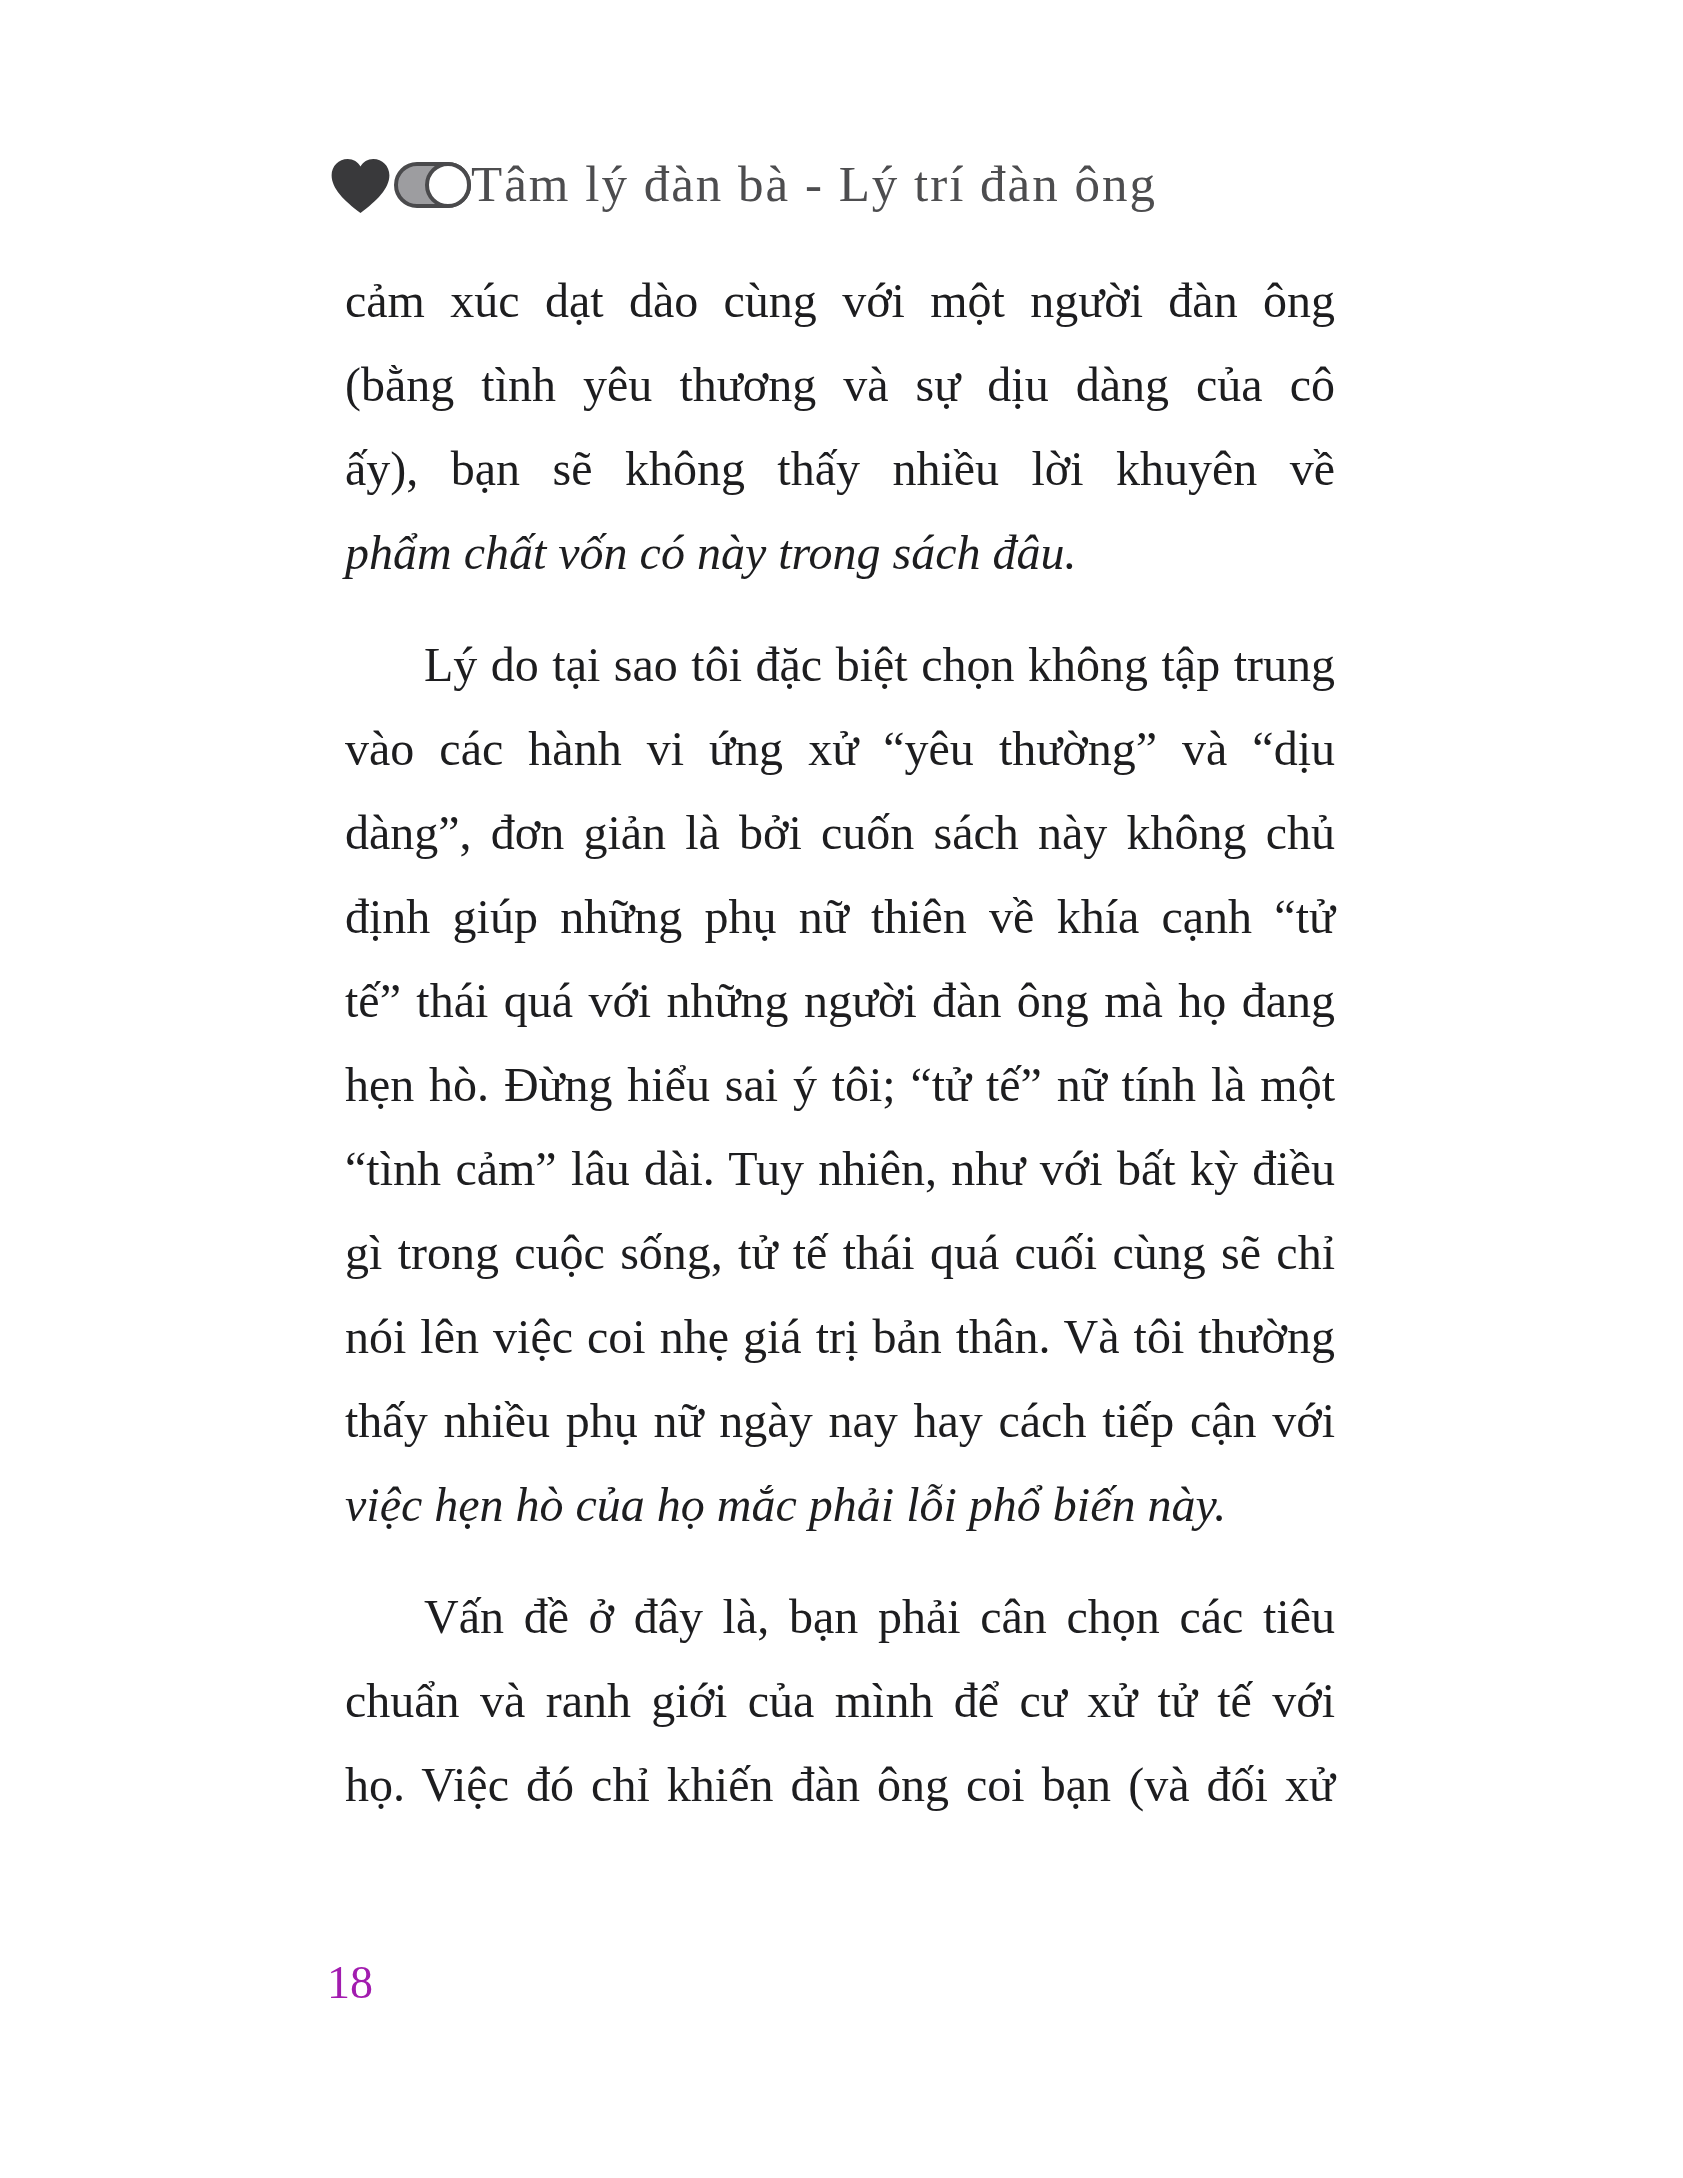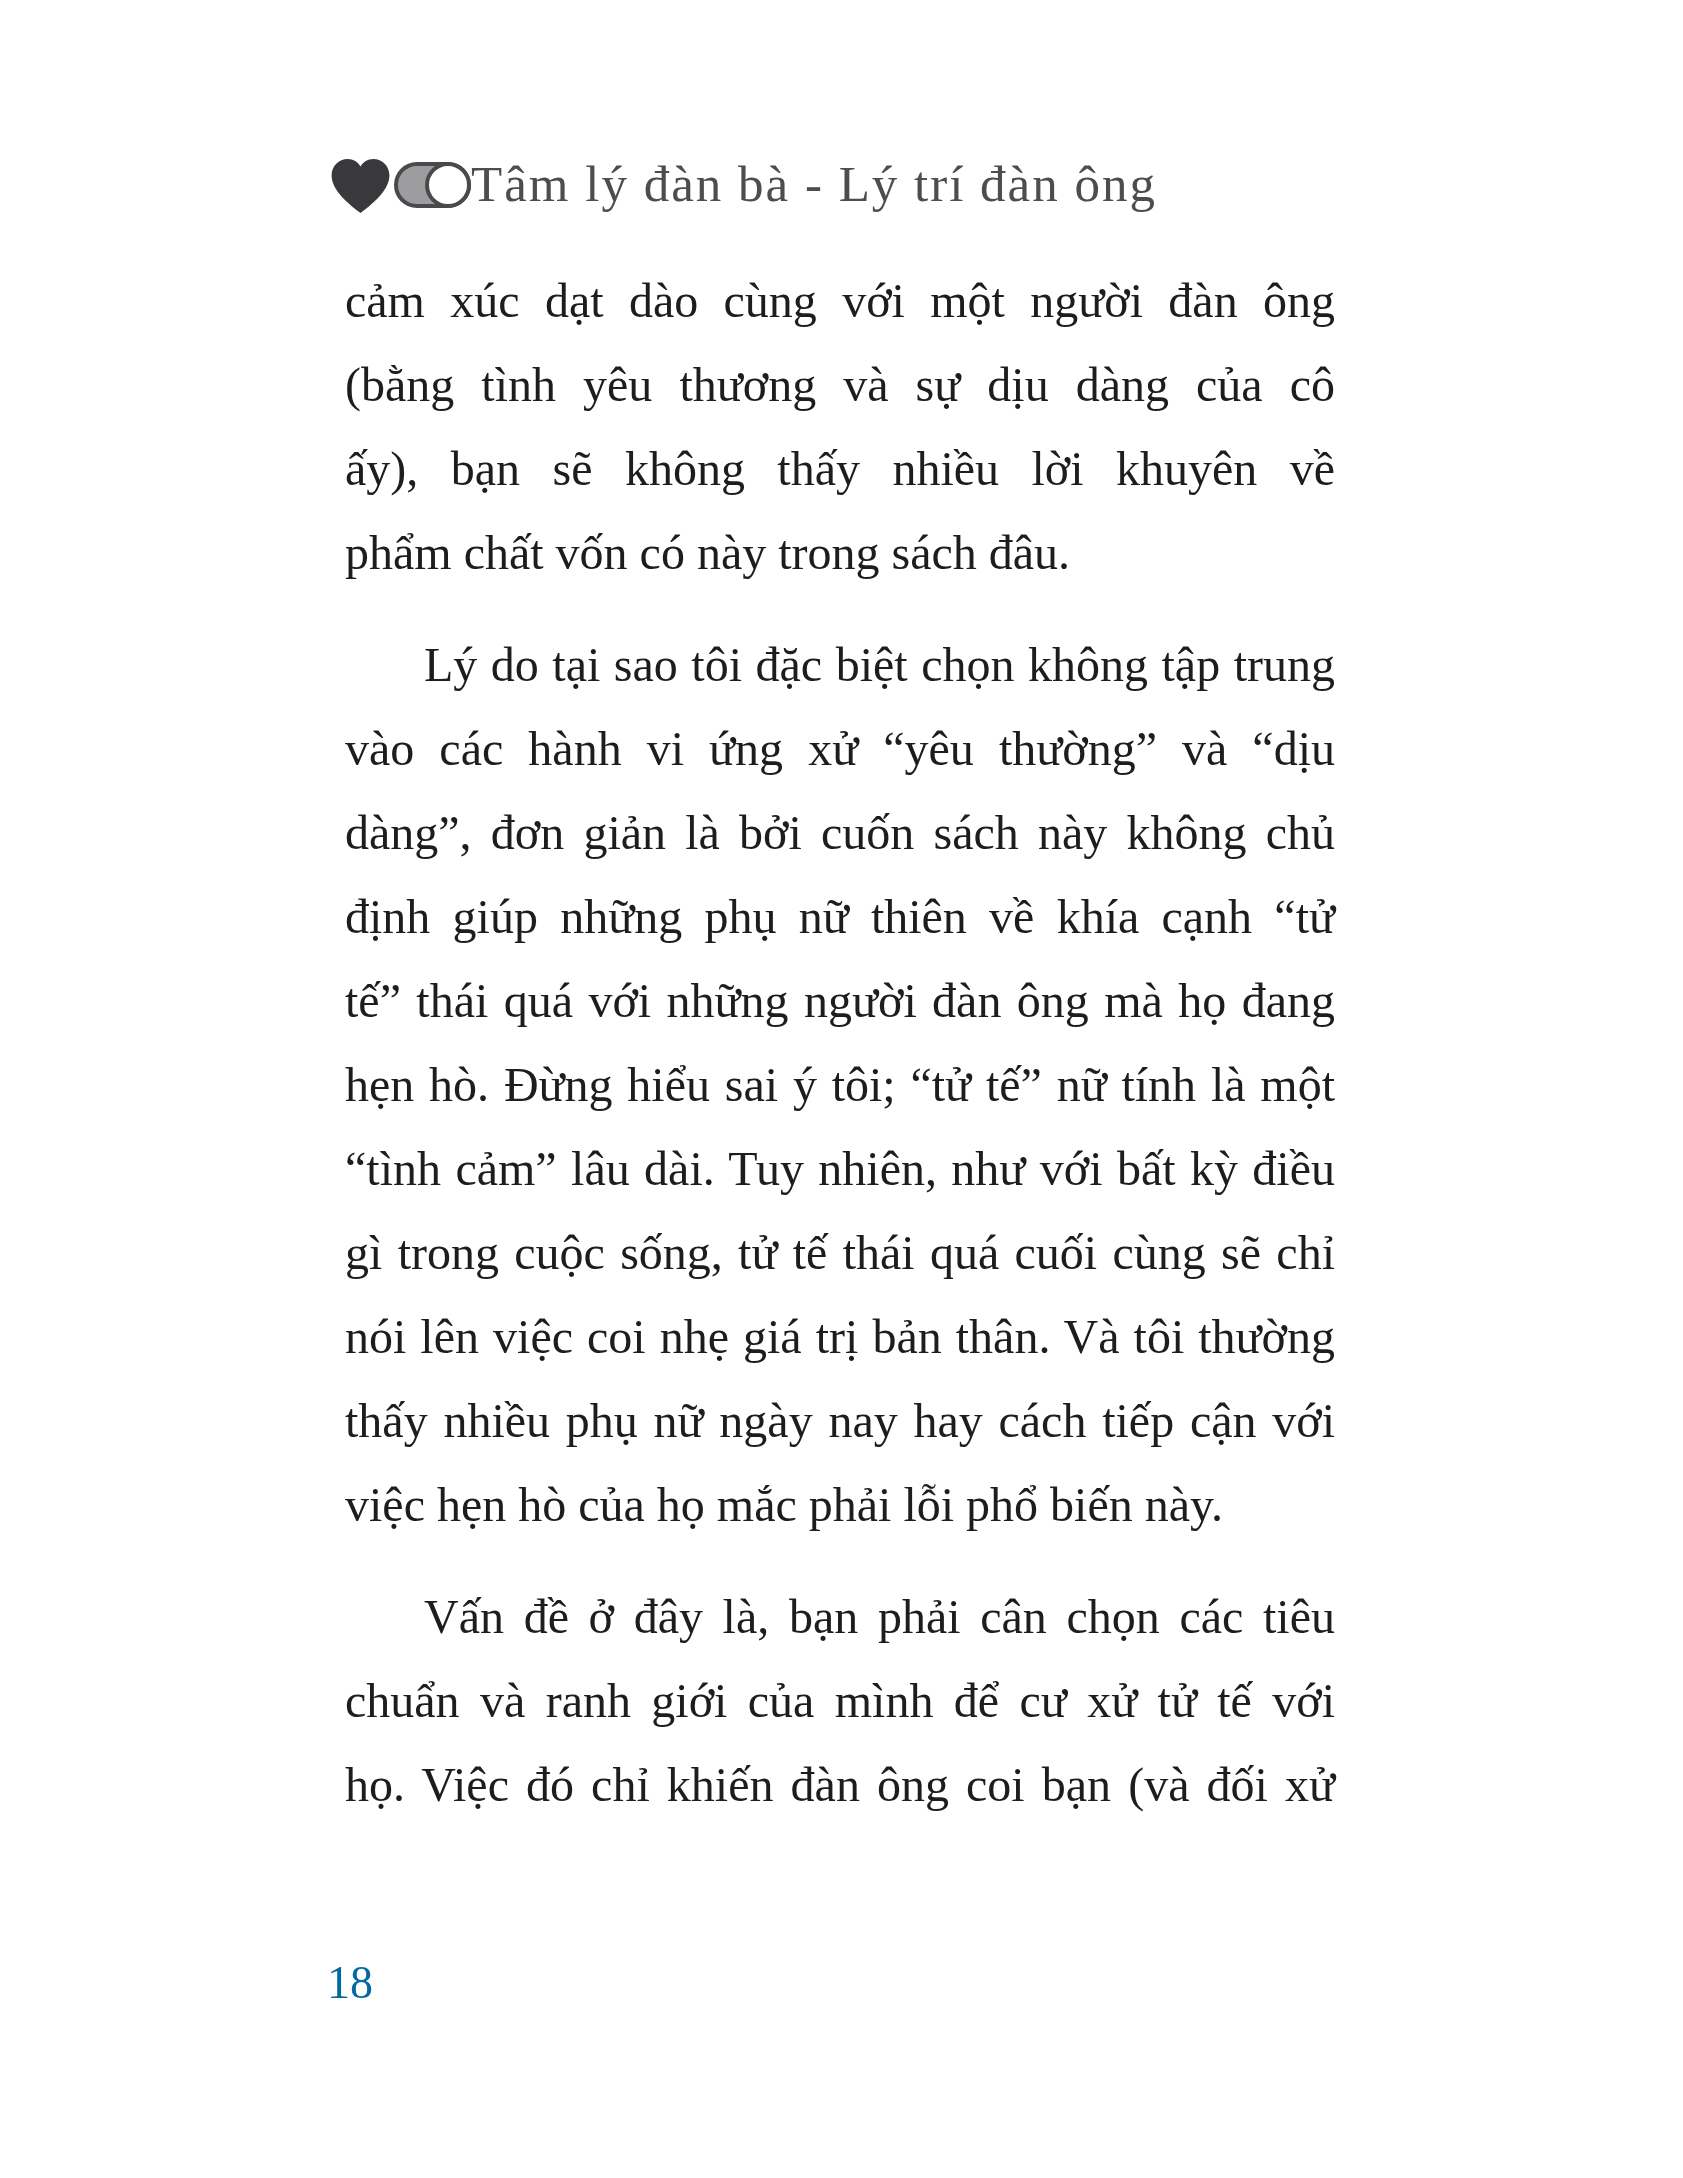--- a/index.html
+++ b/index.html
@@ -53,29 +53,29 @@
     font-size: 48px;
     color: #1d1d1f;
   }
   .para { margin: 0 0 28px 16px; }
   .line {
     height: 84px;
     line-height: 84px;
     white-space: normal;
   }
   .line.just { text-align: justify; text-align-last: justify; text-justify: inter-word; }
-  .line.left { text-align: left; text-align-last: left; }
+  .line.left { text-align: left; text-align-last: left; font-style: italic; }
   .line.indent { padding-left: 79px; }
 
   
   .page-number {
     position: absolute;
     left: 327px; top: 1955px;
     font-size: 46px;
-    color: #0369a1;
+    color: #a21caf;
     line-height: 55px;
   }
 </style>
 </head>
 <body>
 
 <div class="page">
 
   <div class="header">
     <span class="heart-wrap">

